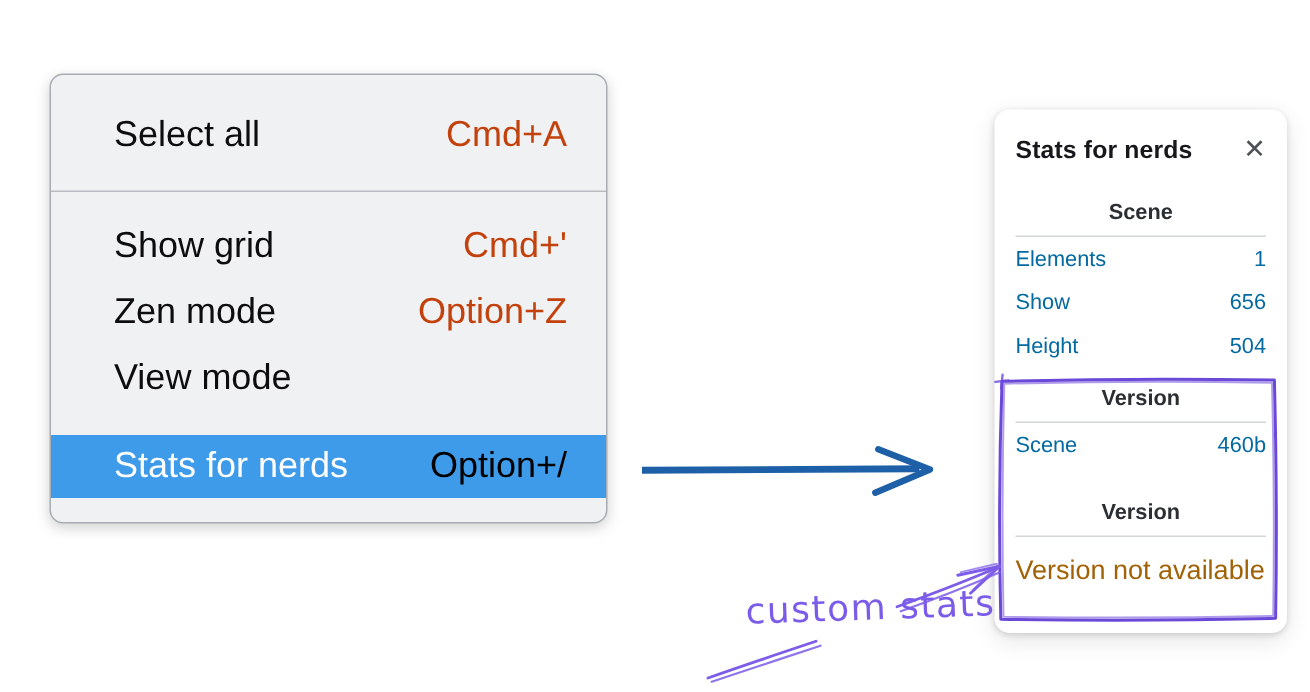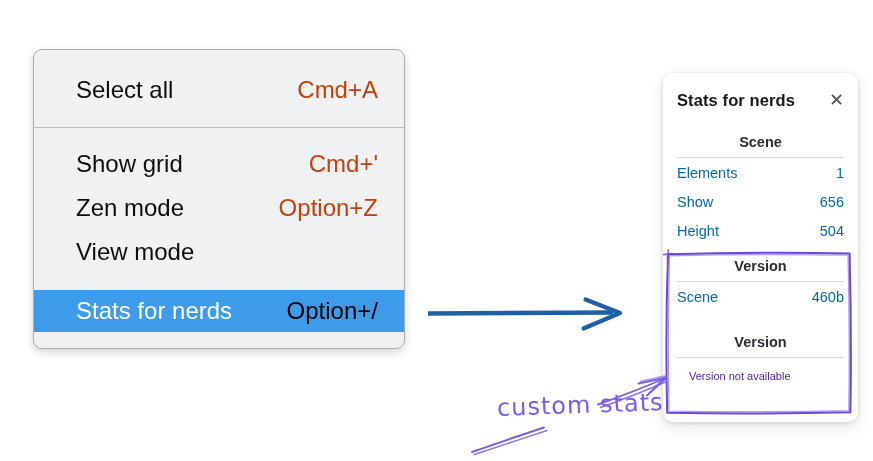--- a/index.html
+++ b/index.html
@@ -67,21 +67,21 @@
   .section.scene .sec-head   { margin-top:18px; }
   .section.storage .sec-head { margin-top:10px; }
   .section.version .sec-head { margin-top:20px; }
   .sec-divider { border:none; border-top:1px solid #d2d6da; margin:4px 0 0 0; }
   .prow {
     display:flex; align-items:center; justify-content:space-between;
     height:29px; font-size:14.5px; color:#0369a1;
   }
   .section.scene .prow:first-of-type   { margin-top:5px; }
   .section.storage .prow:first-of-type { margin-top:8px; }
-  .p-note { margin-top:12px; height:22px; font-size:11px; color:#4c1d95;margin-left:12px; }
+  .p-note { margin-top:12px; height:22px; font-size:18px; color:#a16207; }
 
   
   .handnote {
     position:absolute; left:497px; top:391px;
     font-family:"DejaVu Sans", cursive;
     font-size:24px; letter-spacing:1px;
     color:#7b5ce8;
     transform:rotate(-2deg);
     white-space:nowrap;
   }

